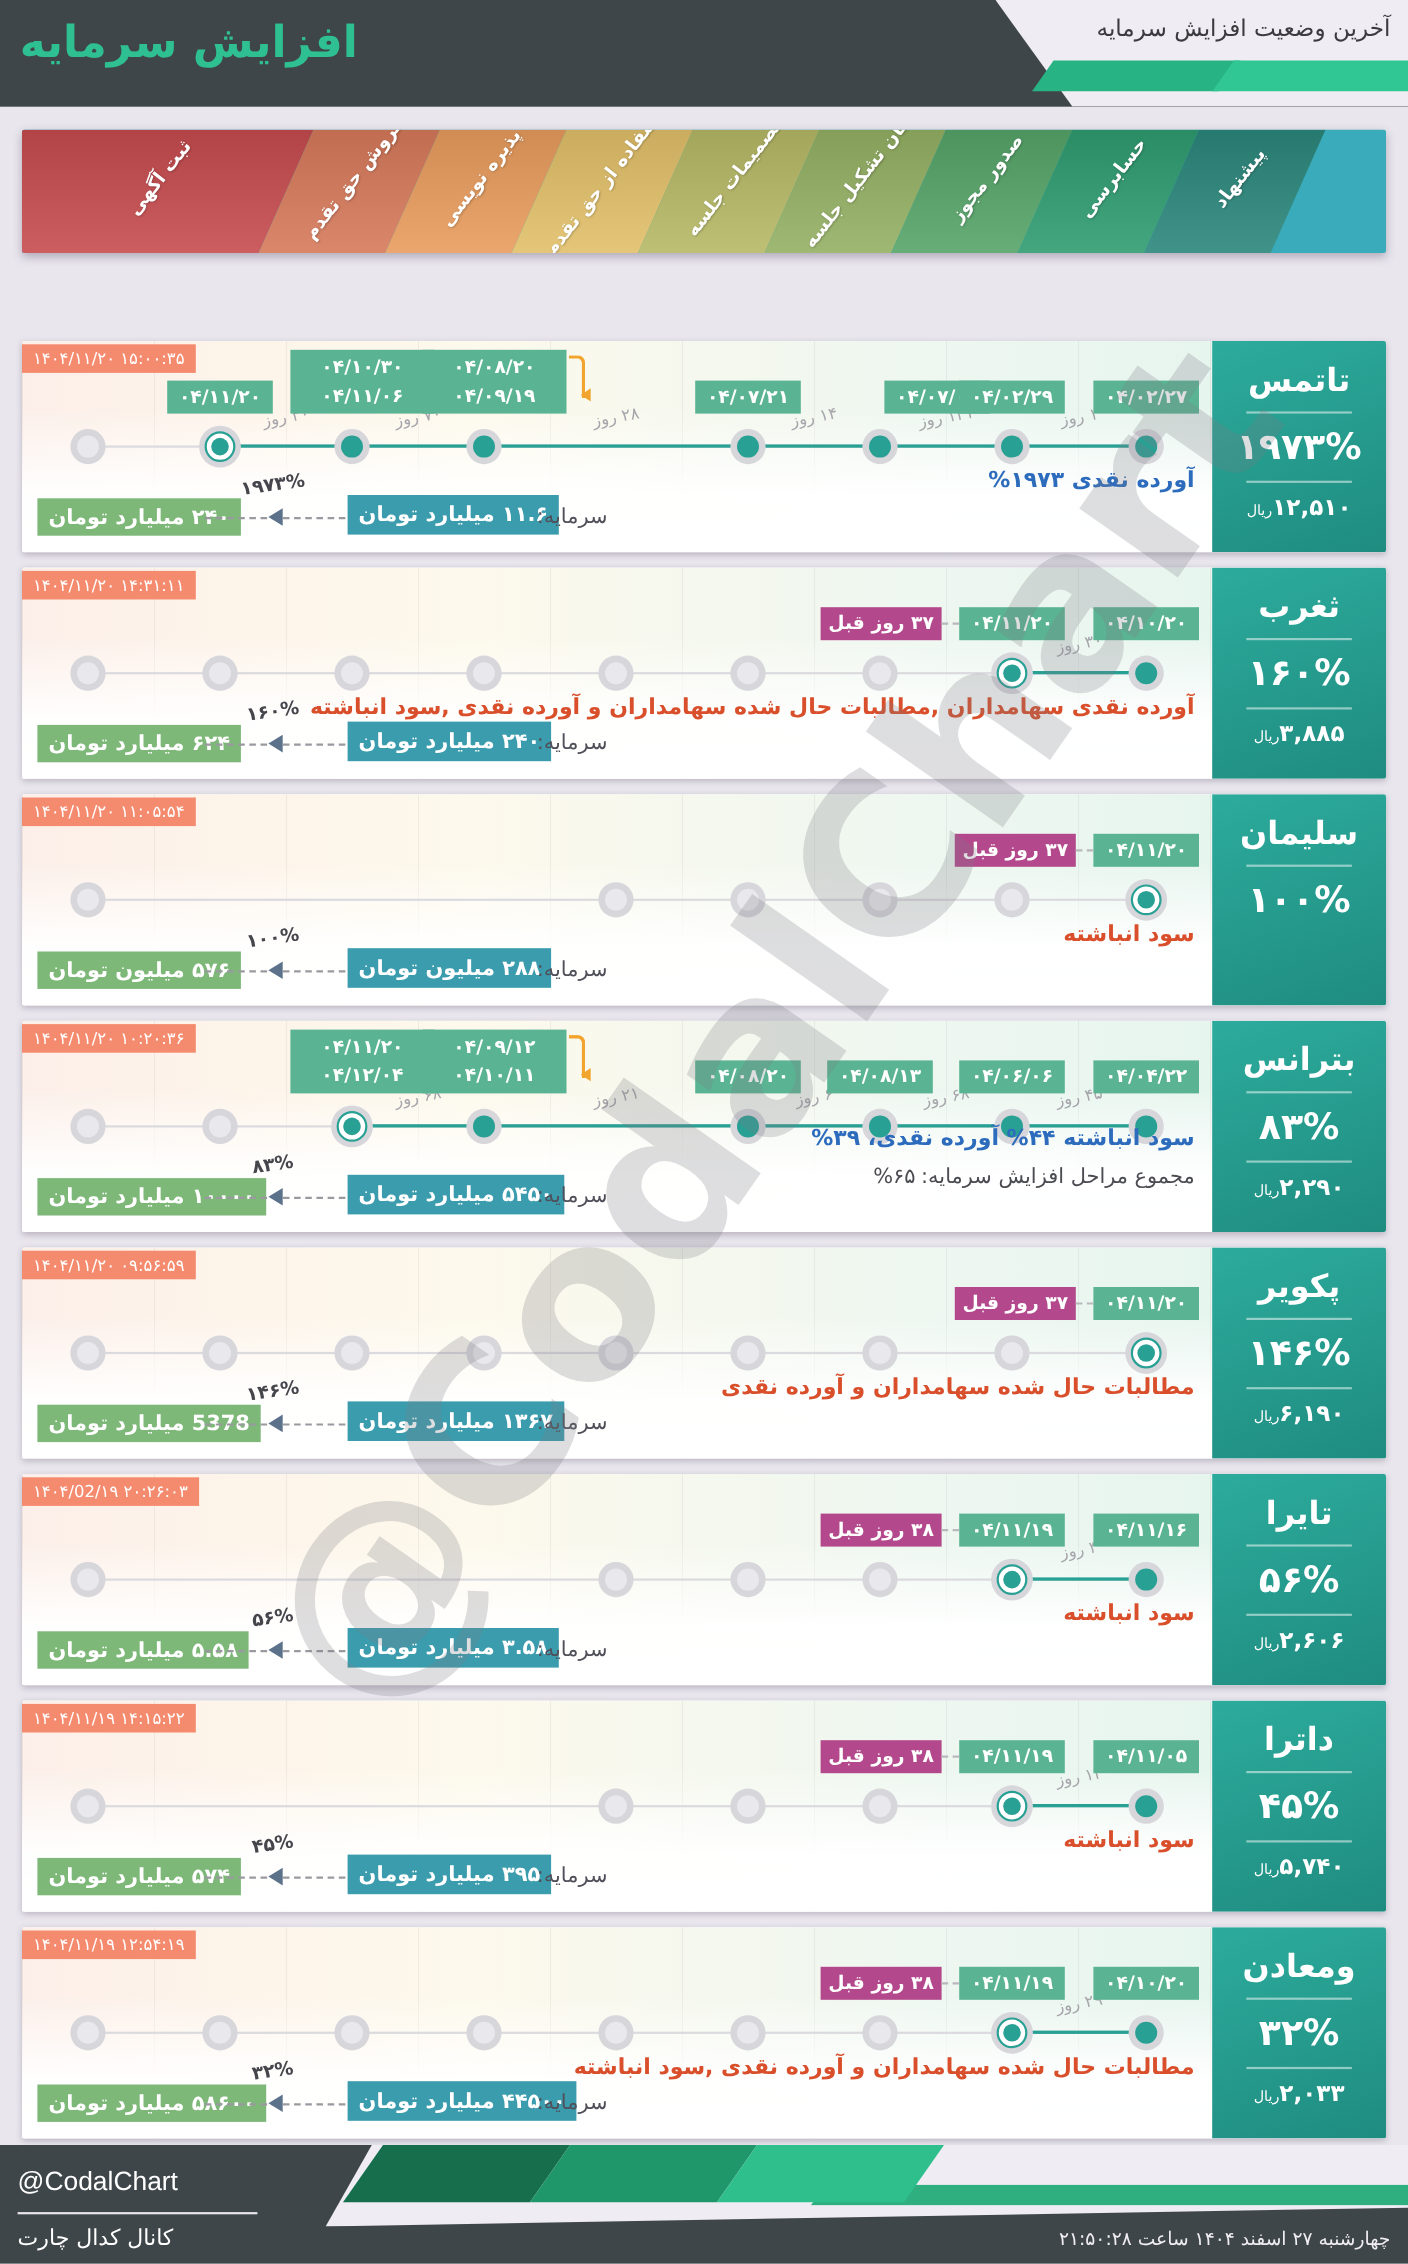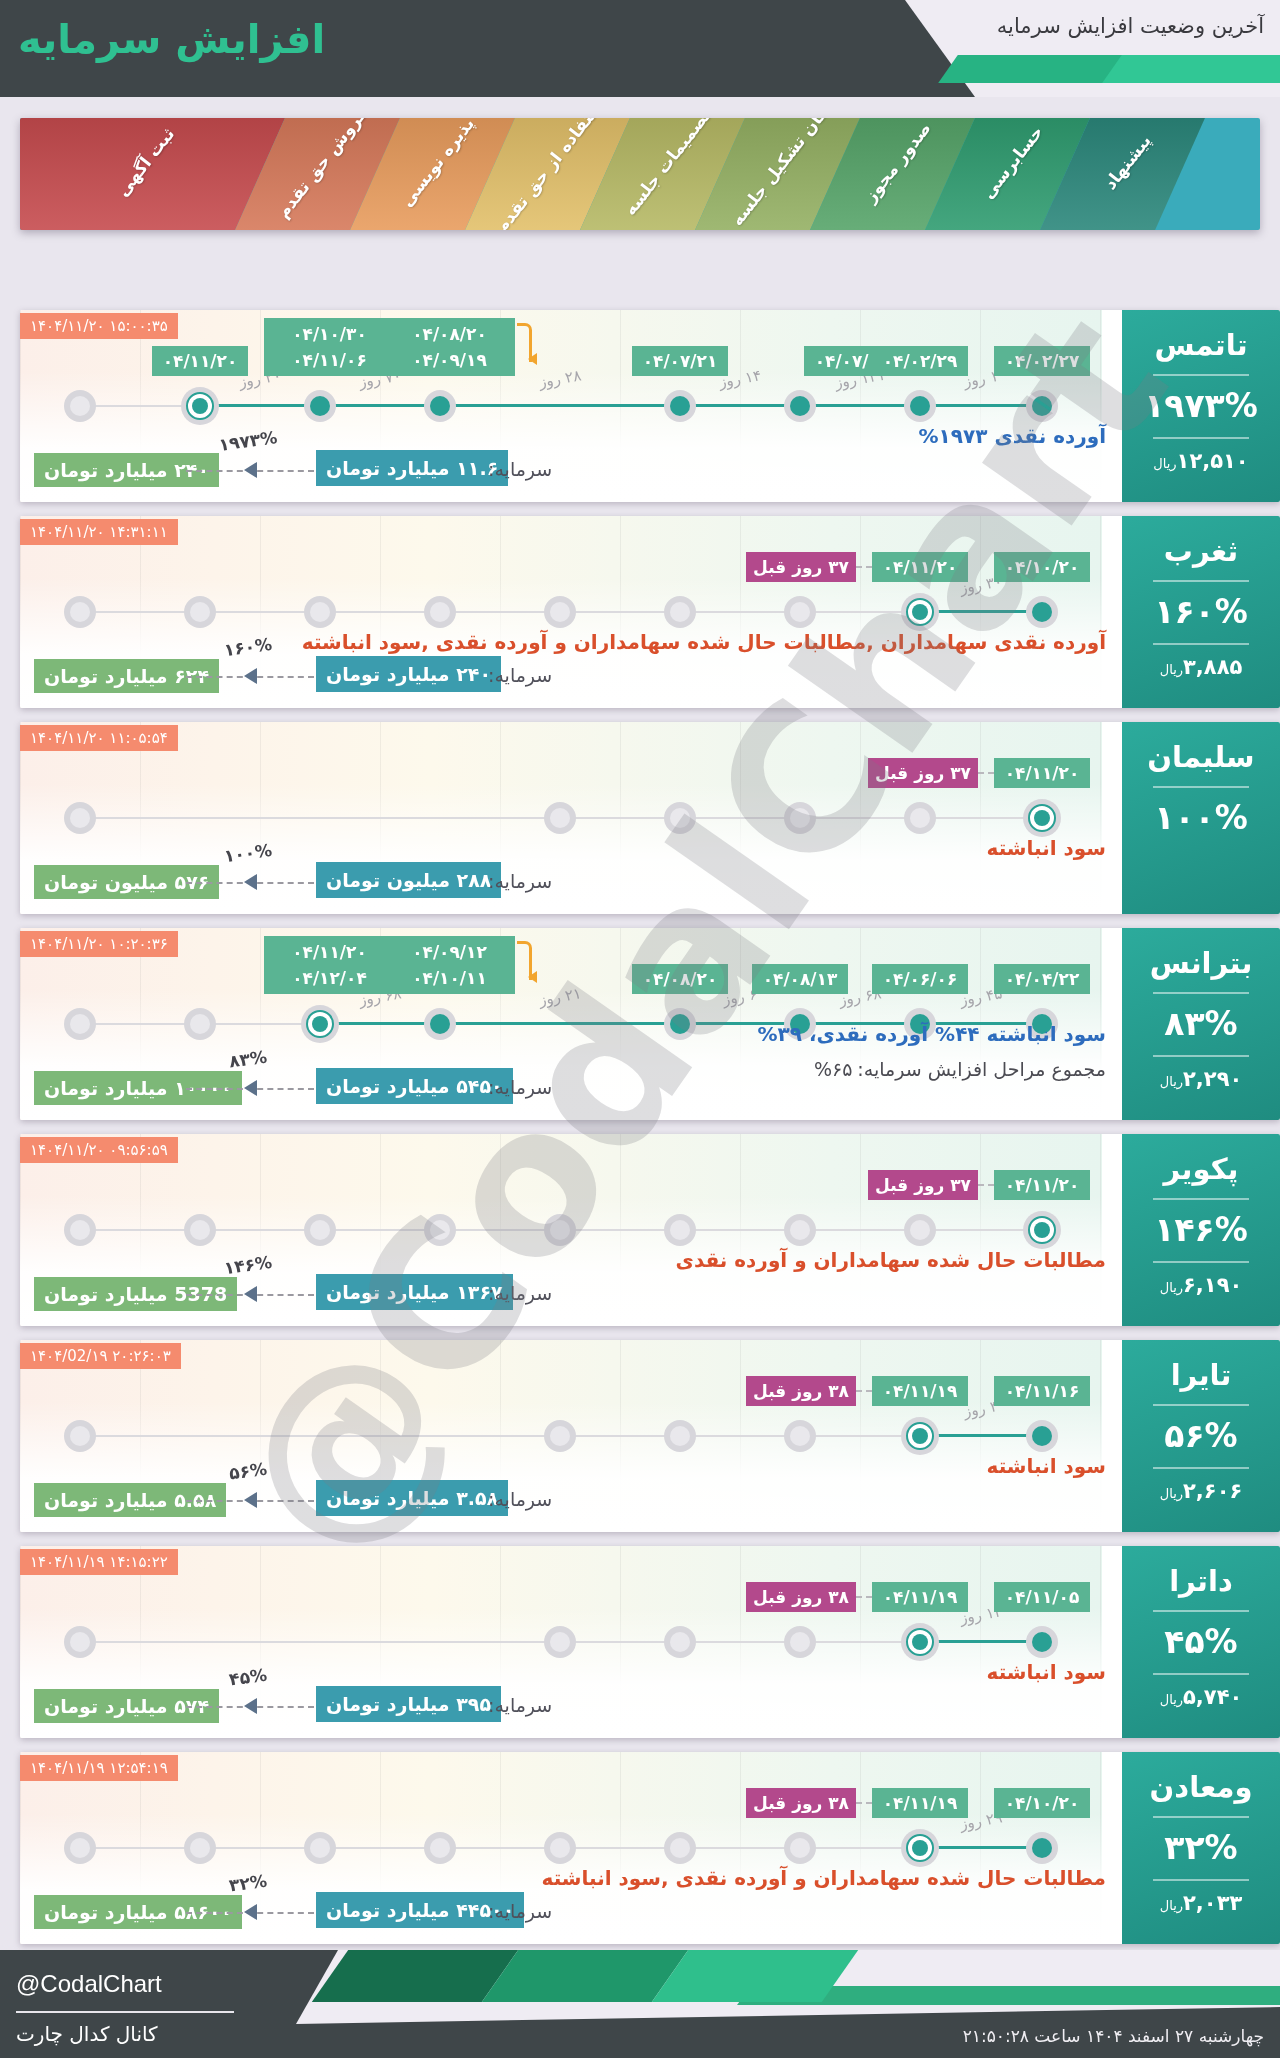--- a/index.html
+++ b/index.html
@@ -21,21 +21,21 @@
   .banner{position:absolute;left:20px;top:118px;width:1240px;height:112px;overflow:hidden;
     background:#3aabbb;border-radius:2px;box-shadow:0 3px 9px rgba(90,80,105,.4);}
   .stripe{position:absolute;top:0;height:112px;transform:skewX(-24deg);}
   .stripe-shade{position:absolute;inset:0;background:linear-gradient(to bottom,rgba(0,0,0,.10),rgba(255,255,255,.10));}
   .stripe-label{position:absolute;top:34px;left:-25px;width:164px;text-align:center;white-space:nowrap;
     transform:skewX(24deg) rotate(-52deg);font-size:17px;font-weight:bold;color:#fff;
     text-shadow:0 1px 2px rgba(0,0,0,.25);direction:rtl;}
   .stripe:first-child .stripe-label{left:118px;}
   
   .card{position:absolute;left:20px;width:1240px;height:192px;background:#fff;border-radius:2px;
-    box-shadow:0 2px 6px rgba(100,90,110,.35);overflow:hidden;padding-left:20px;}
+    box-shadow:0 2px 6px rgba(100,90,110,.35);overflow:hidden;}
   .tint{position:absolute;top:0;left:0;width:1082px;height:100%;
     background:linear-gradient(to right,#fcefe9 0%,#fdf4ea 18%,#fdf9ec 38%,#f6f8ee 55%,#eef7f0 75%,#e7f5ef 100%);}
   .gridlines{position:absolute;top:0;left:0;width:1082px;height:100%;
     background:repeating-linear-gradient(to right,rgba(120,120,120,.10) 0 1px,transparent 1px 120px);}
   .fadewhite{position:absolute;top:0;left:0;width:1082px;height:100%;
     background:linear-gradient(to bottom,rgba(255,255,255,0) 32%,rgba(255,255,255,.95) 72%,#fff 100%);}
   .ts-badge{position:absolute;top:3px;left:0;background:#f58b6e;color:#fff;font-size:15px;
     padding:4px 10px;direction:ltr;}
   .baseline{position:absolute;top:95px;height:2px;background:#dbdade;}
   .tealline{position:absolute;top:94px;height:3px;background:#29a094;}

